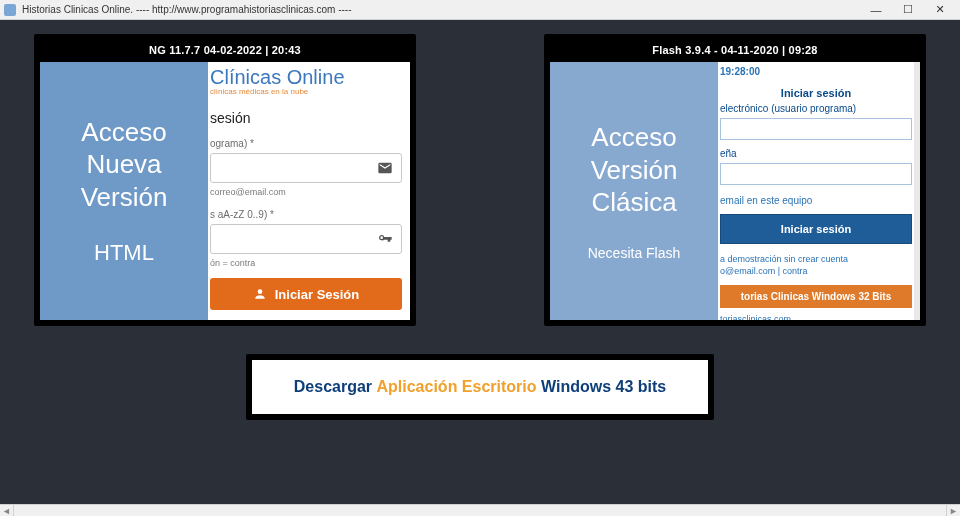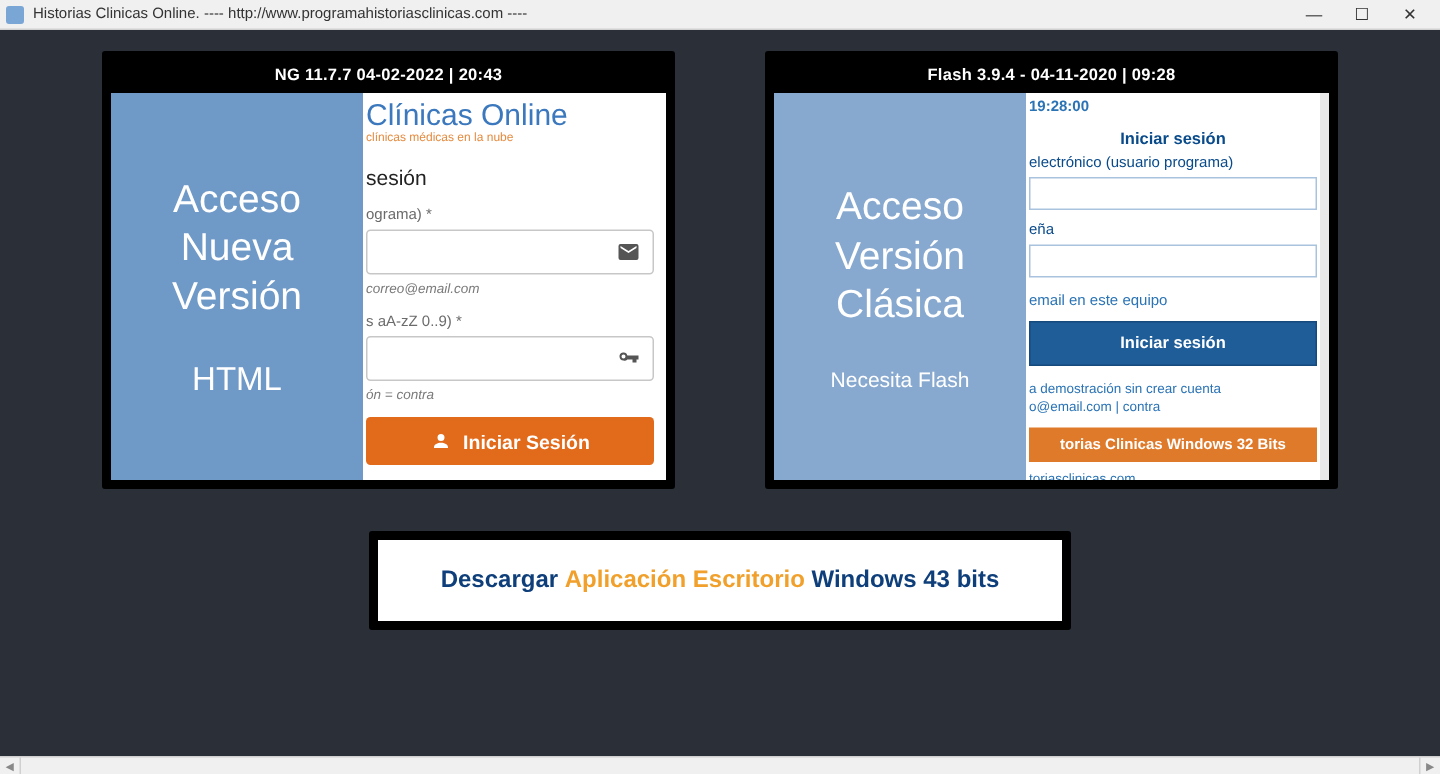--- a/index.html
+++ b/index.html
@@ -7,21 +7,21 @@
   body { background: #e9e9e9; }
 
   .titlebar { height: 20px; background: #f0f0f0; border-bottom: 1px solid #d0d0d0; display: flex; align-items: center; font-size: 10px; color: #333; padding: 0 4px; justify-content: space-between; }
   .titlebar .appicon { width: 12px; height: 12px; background: #7aa6d6; border-radius: 2px; margin-right: 6px; display:inline-block; }
   .titlebar .title { flex: 1; }
   .titlebar .winbtn { width: 32px; text-align: center; font-size: 11px; color: #333; cursor: default; }
   .titlebar .winbtn.close { width: 32px; }
 
   .viewport { background: #2a2f38; height: 496px; position: relative; padding: 14px 34px 22px 34px; display: flex; flex-direction: column; }
 
-  .cards-row { display: flex; gap: 60px; justify-content: center; }
+  .cards-row { display: flex; gap: 60px; justify-content: space-between; }
 
   .card { width: 382px; background: #000; padding: 0 0 0 0; border: 6px solid #000; border-radius: 2px; }
   .card-header { color: #fff; font-size: 11px; font-weight: bold; text-align: center; padding: 4px 0 6px 0; letter-spacing: .2px; }
   .card-body { background: #fff; height: 258px; position: relative; display: flex; overflow: hidden; }
 
   
   .overlay { position: absolute; left: 0; top: 0; bottom: 0; width: 168px; background: #6f99c7; display: flex; flex-direction: column; align-items: center; justify-content: center; color: #fff; text-align: center; padding: 0 22px; }
   .overlay.light { background: #87a8cf; }
   .overlay .big { font-size: 26px; line-height: 1.25; font-weight: 400; }
   .overlay .mid { font-size: 22px; margin-top: 26px; }
@@ -29,21 +29,21 @@
 
   .panel { position: absolute; left: 168px; right: 0; top: 0; bottom: 0; padding: 4px 8px 4px 2px; }
 
   
   .brand { color: #3b78bd; font-size: 20px; }
   .brand-sub { color: #e58b3f; font-size: 8px; margin-top: -2px; }
   .form-title { font-size: 14px; color: #222; margin-top: 14px; }
   .field-label { font-size: 10px; color: #6b6b6b; margin-top: 12px; }
   .field { position: relative; border: 1px solid #c7c7c7; border-radius: 3px; height: 30px; margin-top: 4px; background:#fff; }
   .field .icon { position: absolute; right: 8px; top: 6px; width: 16px; height: 16px; fill: #555; }
-  .helper { font-size: 9px; color: #7a7a7a; margin-top: 4px; font-style: italic; }
+  .helper { font-size: 9px; color: #7a7a7a; margin-top: 4px; }
   .primary-btn { margin-top: 10px; background: #e26a1b; color: #fff; border: none; border-radius: 3px; height: 32px; width: 100%; font-size: 13px; font-weight: bold; display:flex; align-items:center; justify-content:center; gap:8px; }
   .primary-btn svg { width: 14px; height: 14px; fill: #fff; }
 
   
   .flash-time { font-size: 10px; color: #2a73b5; font-weight: bold; }
   .flash-title { font-size: 11px; color: #084a8a; font-weight: bold; text-align:center; margin-top: 10px; }
   .flash-sub { font-size: 10px; color: #084a8a; margin-top: 4px; }
   .flash-input { border: 1px solid #a9c2de; height: 22px; width: 100%; margin-top: 4px; background:#fff; }
   .flash-label2 { font-size: 10px; color: #084a8a; margin-top: 8px; }
   .flash-remember { font-size: 10px; color: #2a73b5; margin-top: 10px; }

